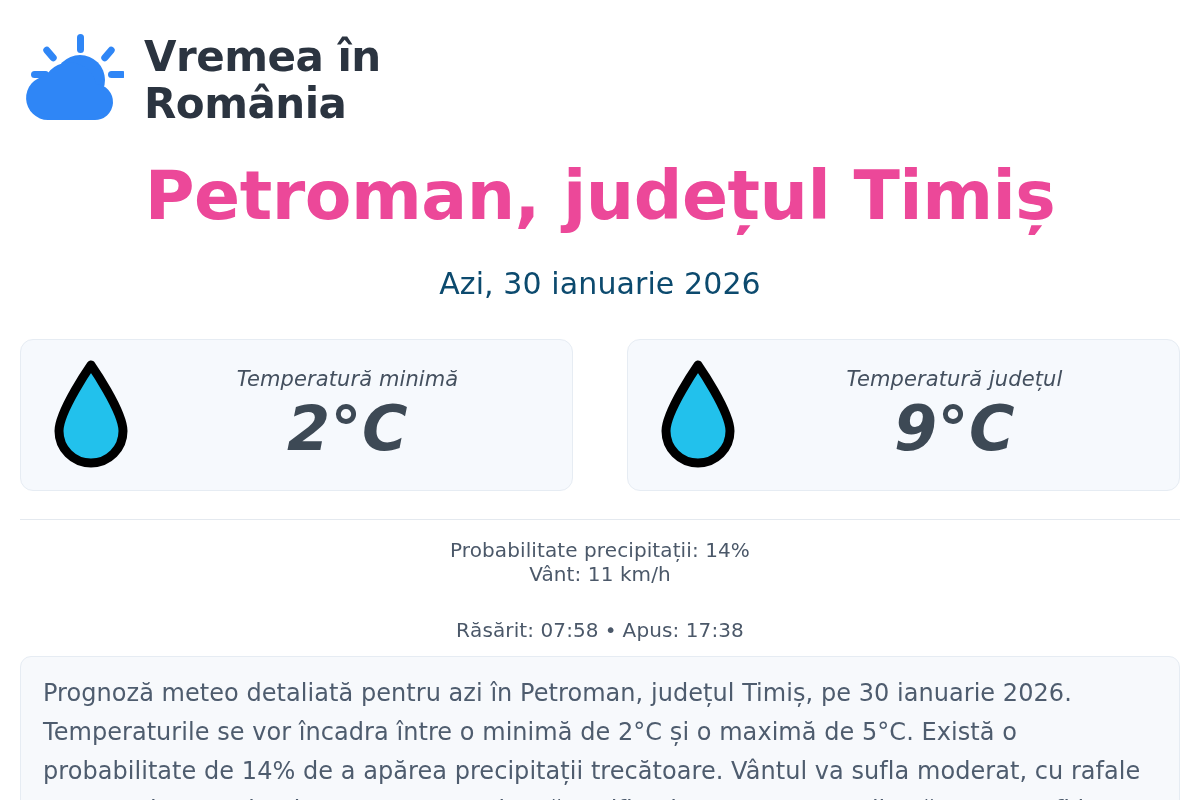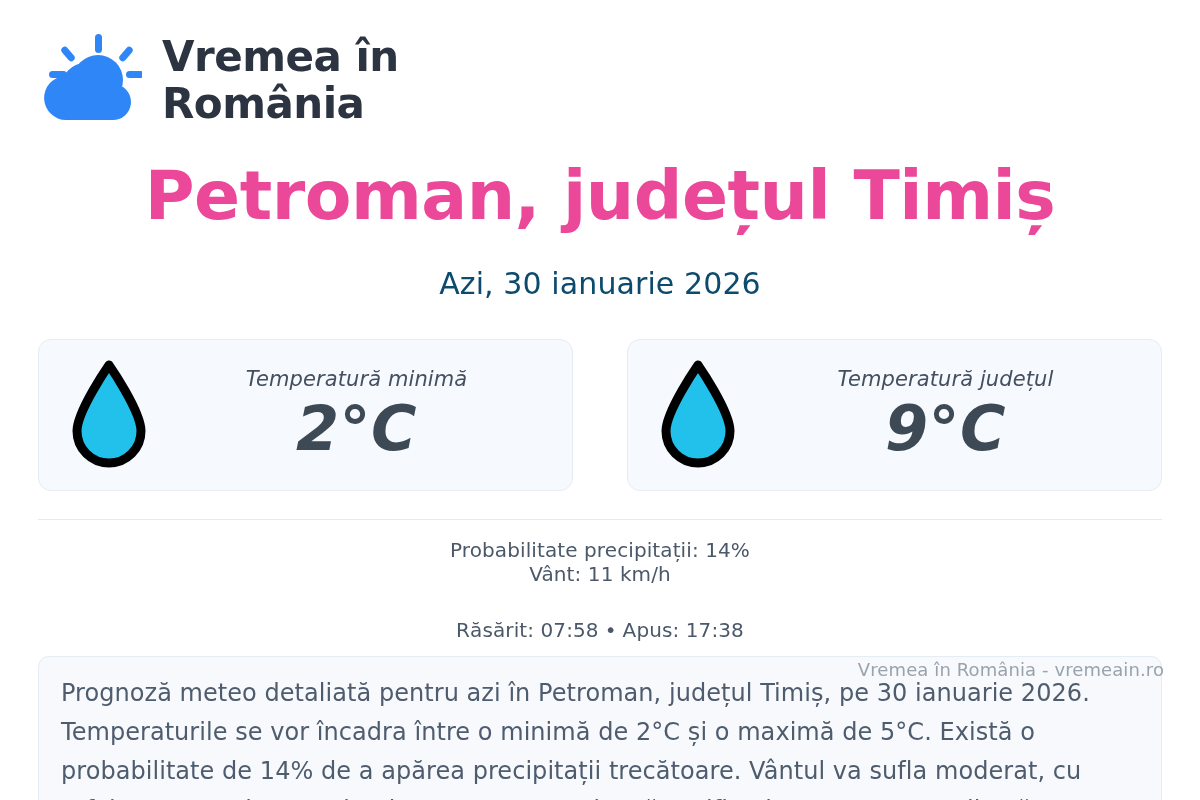--- a/index.html
+++ b/index.html
@@ -10,21 +10,21 @@
     height: 800px;
     background: #ffffff;
     font-family: "DejaVu Sans", "Liberation Sans", sans-serif;
     overflow: hidden;
   }
 
   .page {
     width: 1200px;
     height: 708px;
     position: relative;
-    padding: 0 38px;
+    padding: 0 20px;
     border-radius: 15px;
   }
 
   
   .brand {
     display: flex;
     align-items: center;
     gap: 20px;
     padding-top: 48px;
     height: 112px;
@@ -208,15 +208,14 @@
   <div class="stats">
     <div class="stat left">Probabilitate precipitații: 14%</div>
     <div class="stat center">Vânt: 11 km/h</div>
     <div class="stat right">
       <span>Răsărit: 07:58</span><span class="bullet">•</span><span>Apus: 17:38</span>
     </div>
   </div>
 
   <div class="description">Prognoză meteo detaliată pentru azi în Petroman, județul Timiș, pe 30 ianuarie 2026. Temperaturile se vor încadra între o minimă de 2°C și o maximă de 5°C. Există o probabilitate de 14% de a apărea precipitații trecătoare. Vântul va sufla moderat, cu rafale ce pot atinge 11 km/h. Este recomandat să verificați prognoza actualizată pentru a fi la curent cu orice schimbare.</div>
 
-  <div class="footer">Vremea în România - vremeain.ro</div>
 
 </div>
 
 </body></html>

